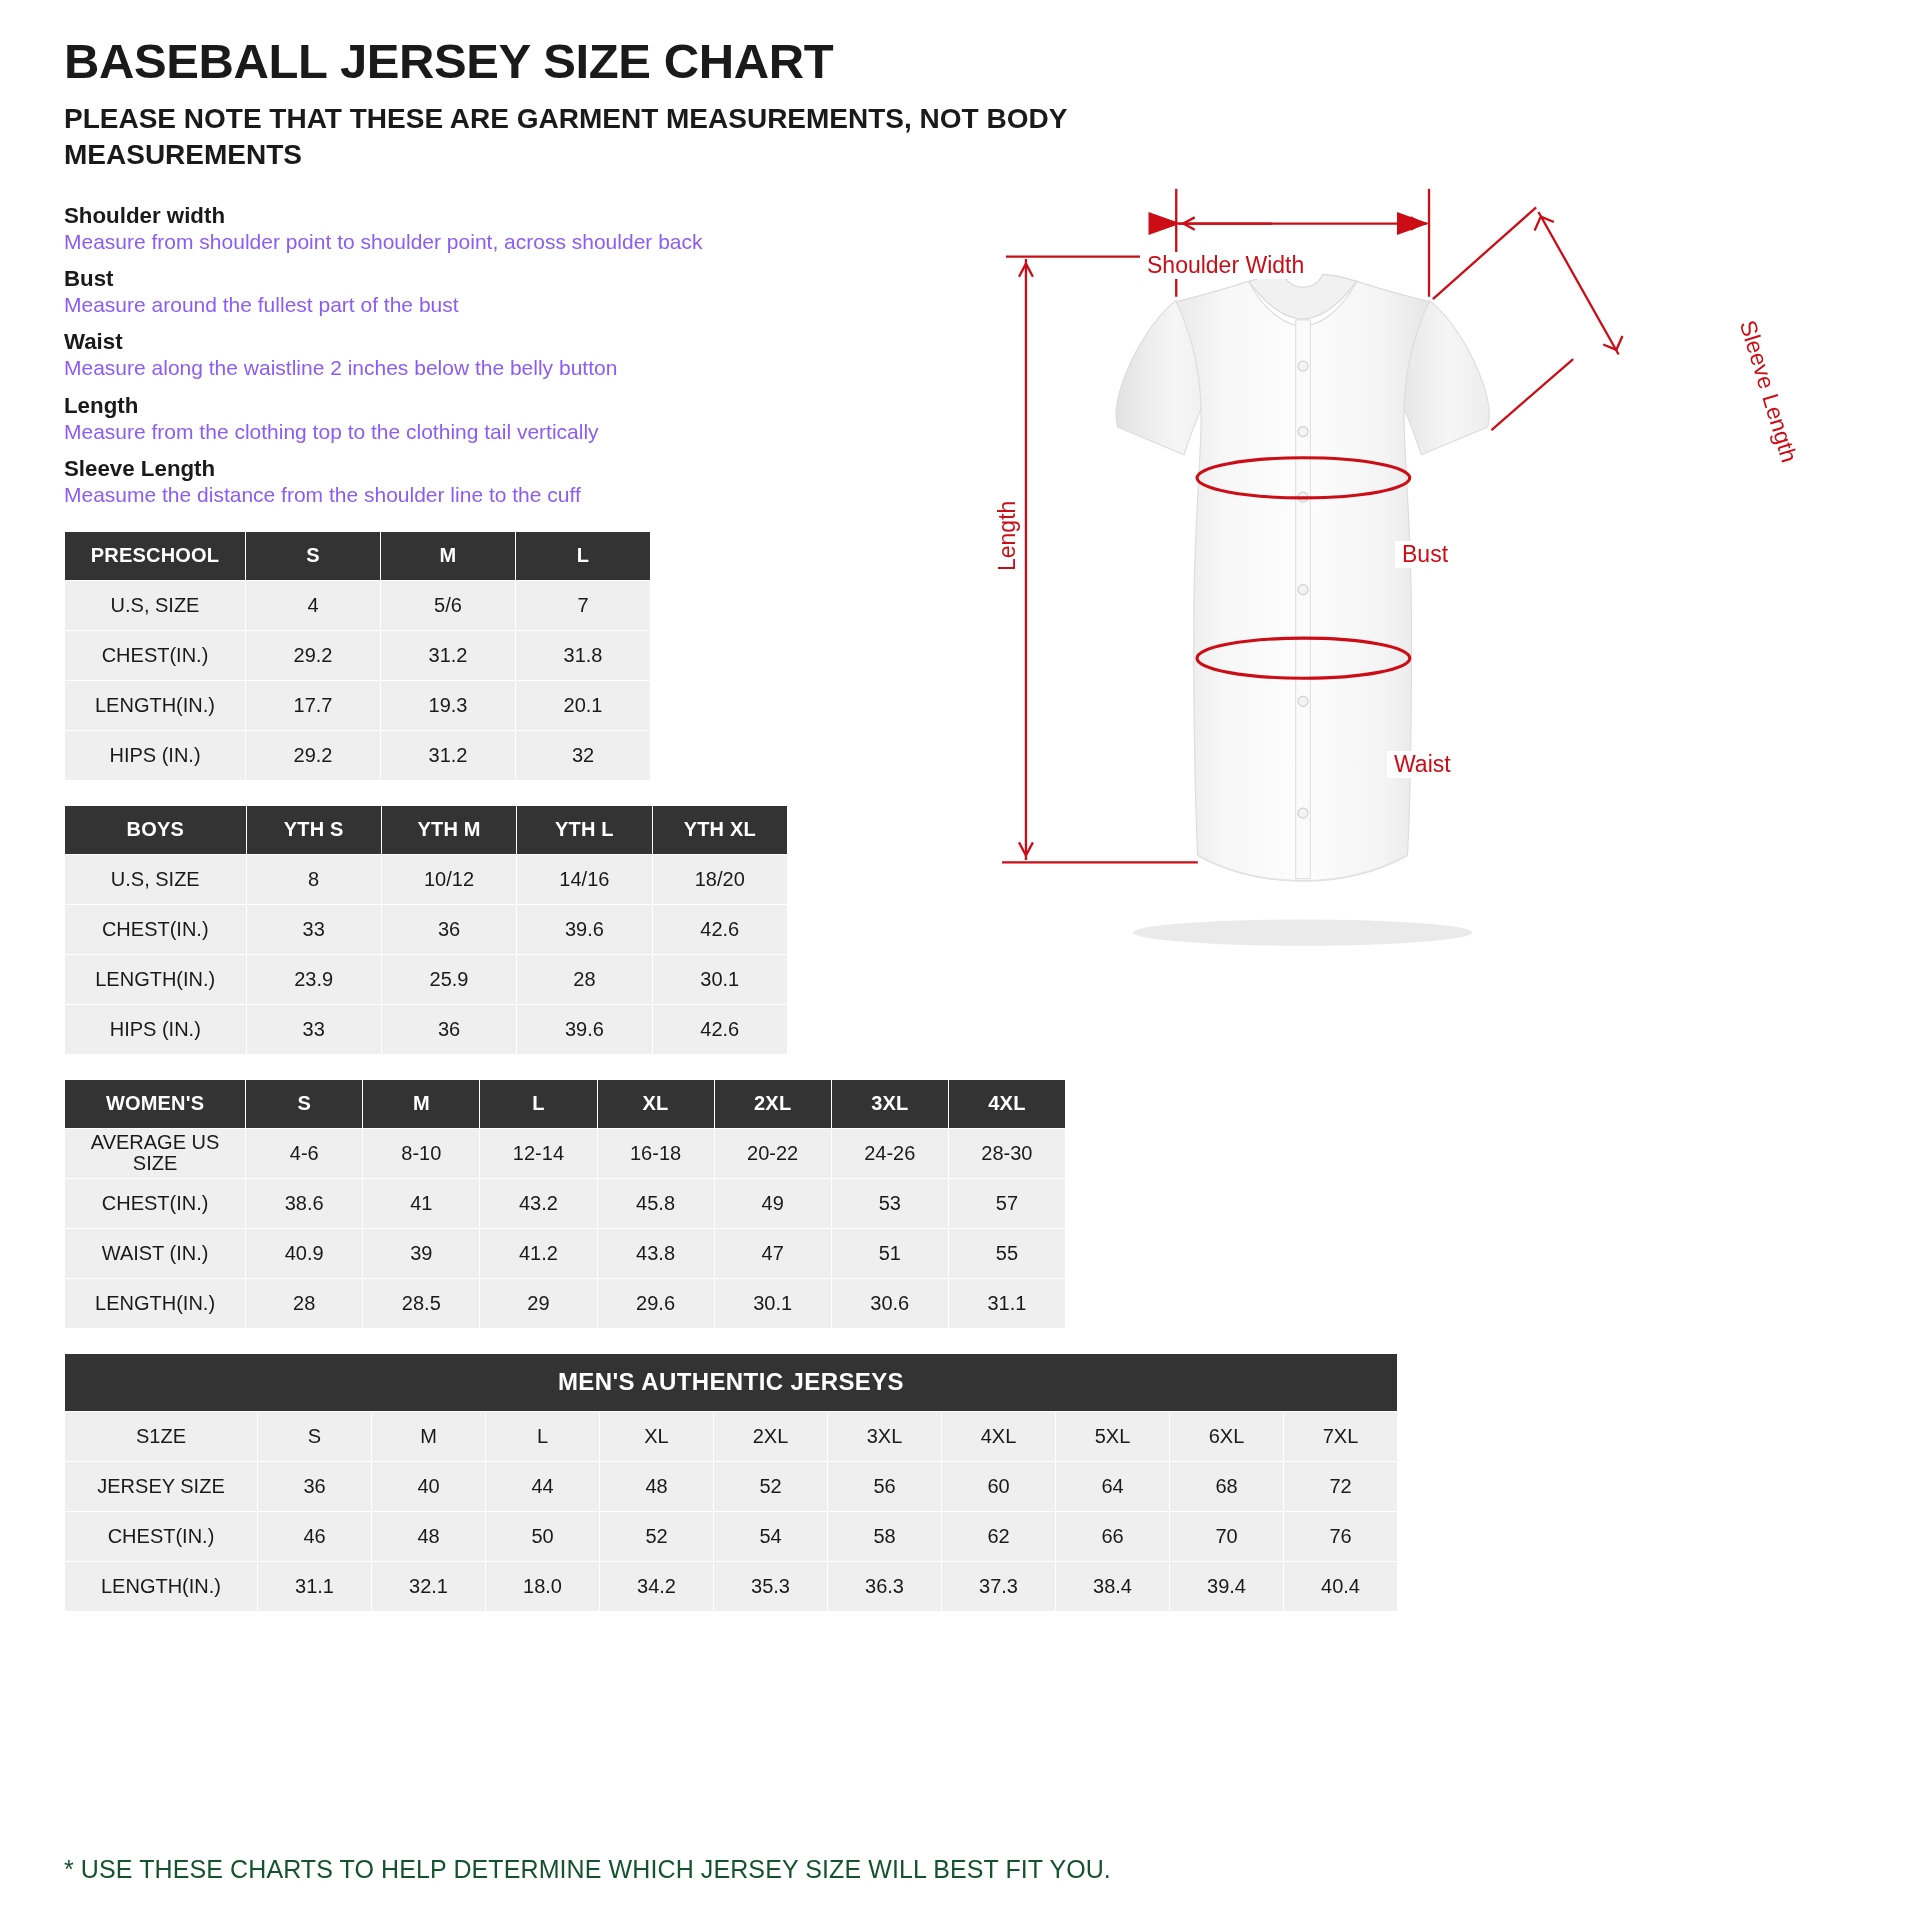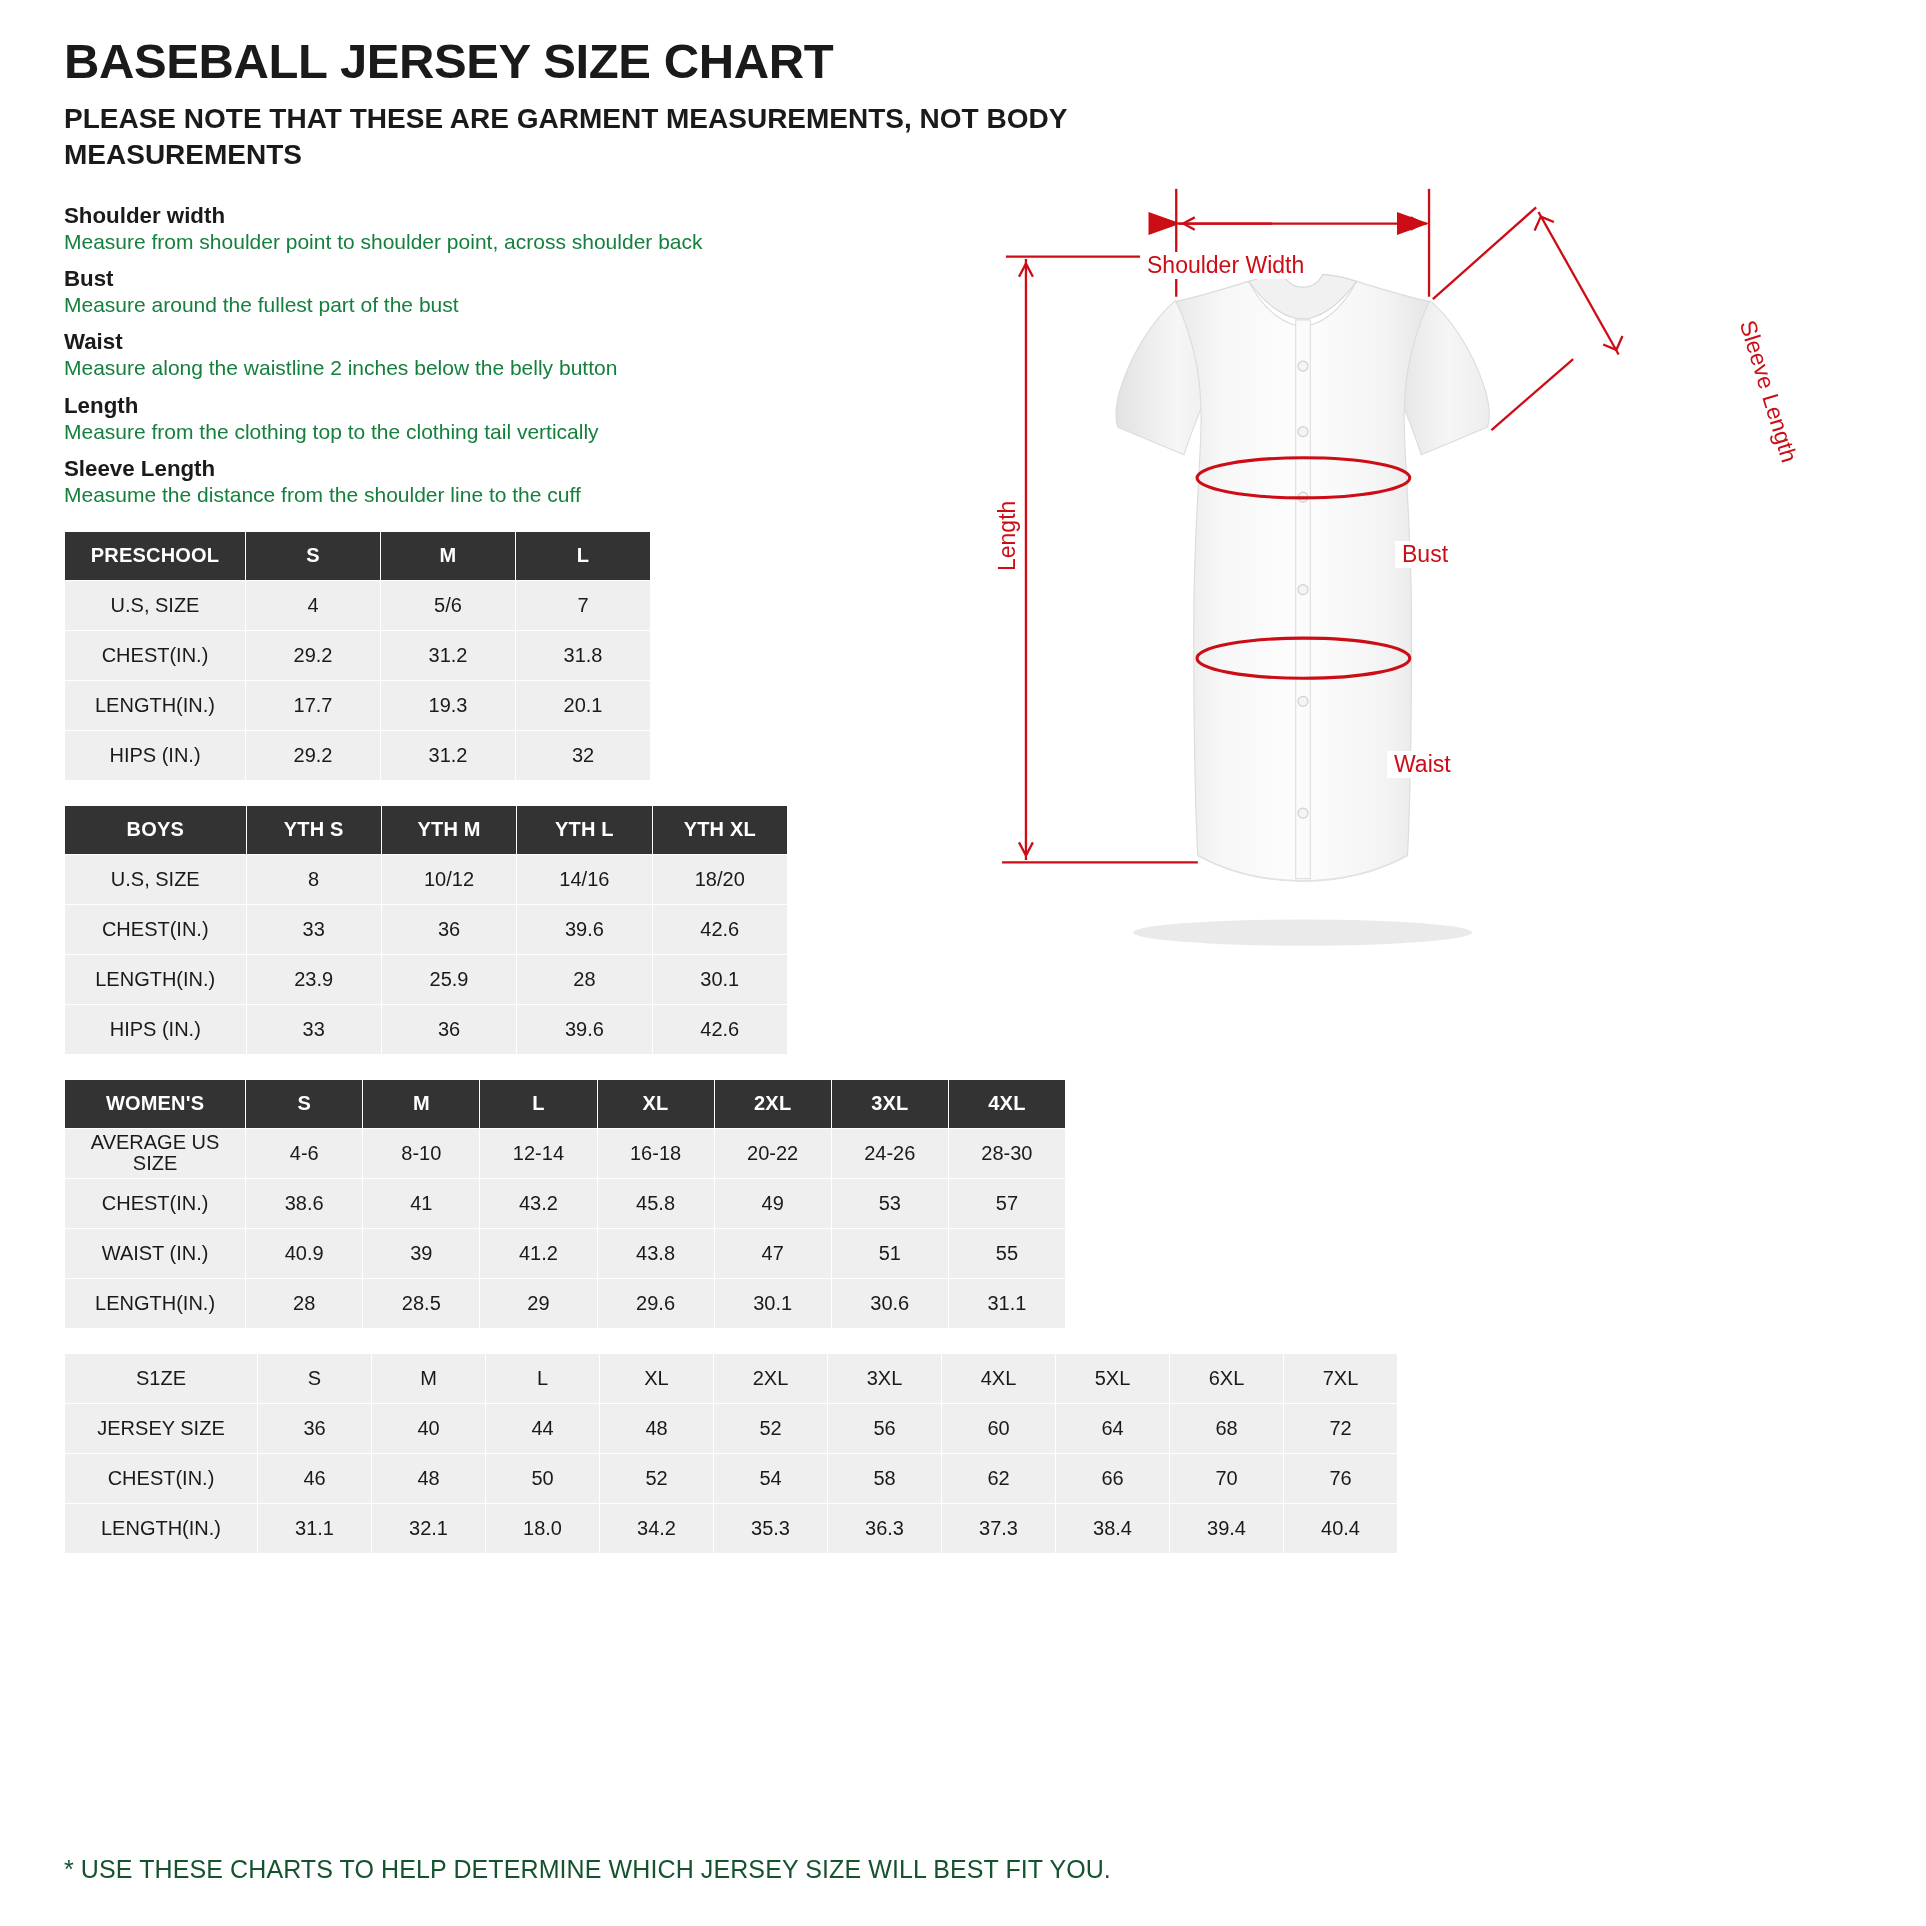--- a/index.html
+++ b/index.html
@@ -18,21 +18,21 @@
     line-height:1.0; margin:0 0 15.4px 0; color:#1a1a1a;
   }
   .subtitle {
     font-size:28px; font-weight:bold; line-height:1.28;
     margin:0 0 31px 0; max-width:1040px; color:#1a1a1a;
   }
 
   .defs { width:963px; }
   .def { margin-bottom:13px; }
   .def-term { font-size:22.3px; font-weight:bold; line-height:1.1; margin-bottom:1.5px; }
-  .def-desc { font-size:21px; line-height:1.15; color:#15803d; }
+  .def-desc { font-size:21px; line-height:1.15; color:#8b5cf6; }
 
   
   table { border-collapse:collapse; table-layout:fixed; }
   .tbl { margin-top:24px; }
   .tbl td, .tbl th { border:1.5px solid #ffffff; }
   .hdr th {
     background:#333333; color:#ffffff; font-weight:bold;
     font-size:20px; text-align:center; height:49px; letter-spacing:0.2px;
   }
   .tbl td {
@@ -263,20 +263,23 @@
         <col style="width:114px">
       <col style="width:114px">
         <col style="width:114px">
         <col style="width:114px">
         <col style="width:114px">
       <col style="width:114px">
         <col style="width:114px">
         <col style="width:114px">
     </colgroup>
     <tbody>
+        <tr class="full-hdr">
+      <th colspan="11">MEN'S AUTHENTIC JERSEYS</th>
+    </tr>
     <tr>
       <td class="rowhdr">S1ZE</td>
       <td>S</td>
       <td>M</td>
       <td>L</td>
       <td>XL</td>
       <td>2XL</td>
       <td>3XL</td>
       <td>4XL</td>
       <td>5XL</td>

